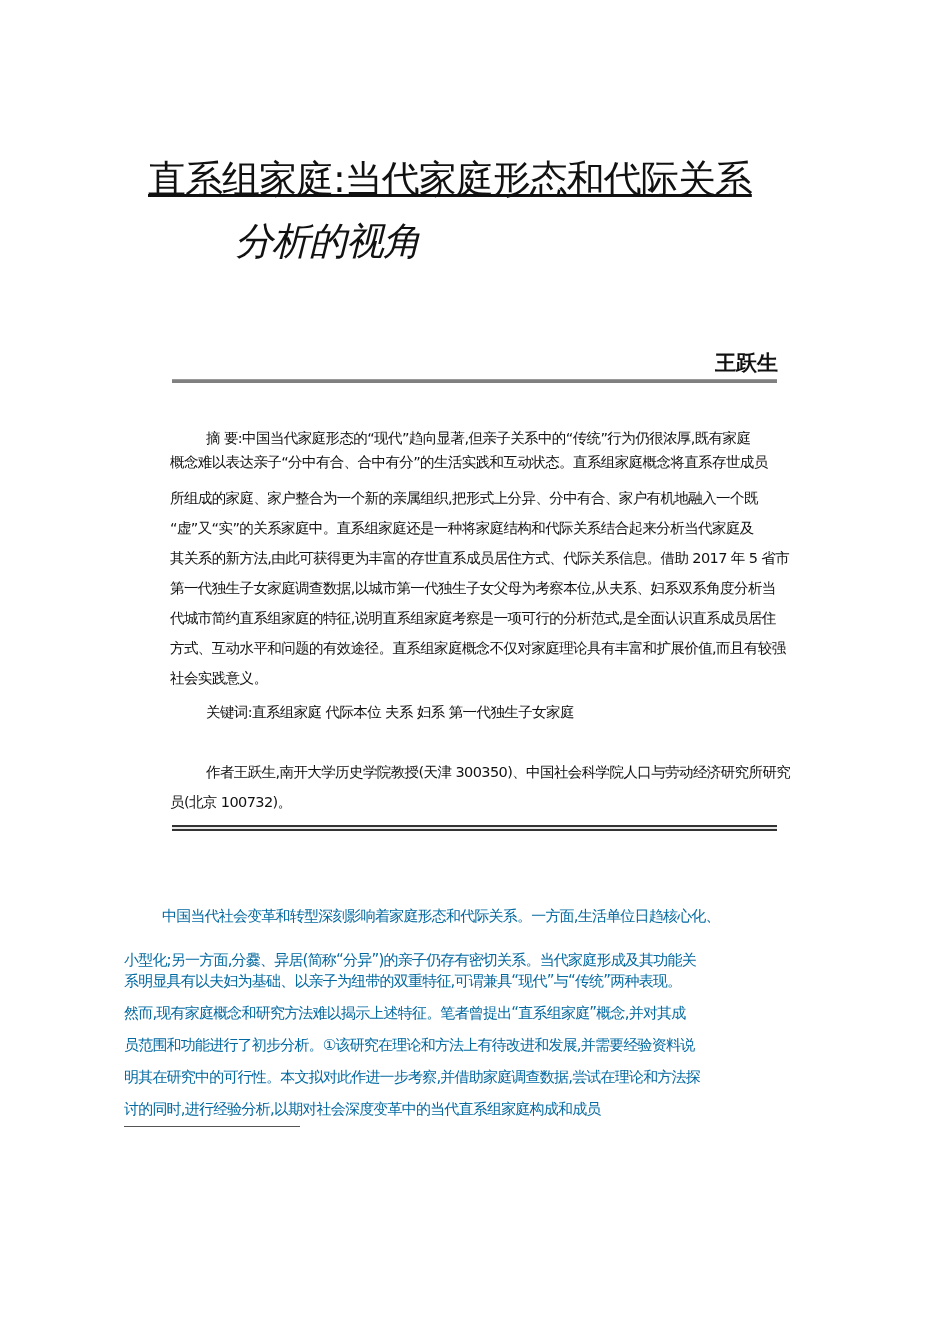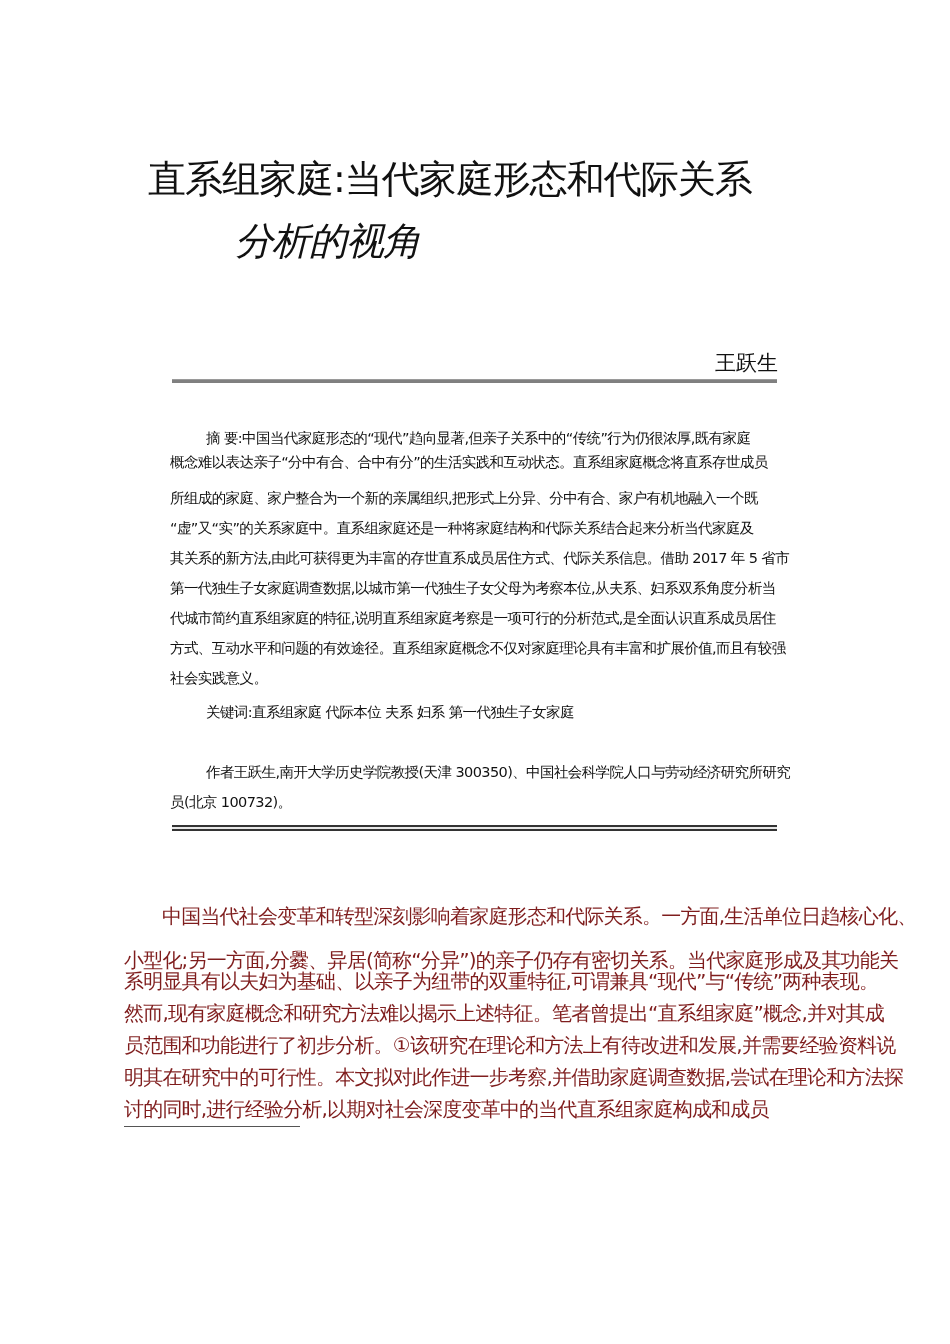--- a/index.html
+++ b/index.html
@@ -4,43 +4,44 @@
 <style>
   html, body { margin: 0; padding: 0; background: #ffffff; }
   body {
     width: 950px; height: 1344px; position: relative; overflow: hidden;
     font-family: "DejaVu Sans", "Liberation Sans", sans-serif; color: #111;
   }
   .title-line {
     position: absolute; font-size: 38px; line-height: 44px; white-space: nowrap;
     color: #111; letter-spacing: -1px;
   }
-  #title1 { left: 148px; top: 157px; }
+  #title1 { left: 148px; top: 157px; text-decoration: underline; }
   #title2 { left: 235px; top: 219px; font-style: italic; }
   #author {
     position: absolute; right: 172px; top: 350px; font-size: 21px; line-height: 26px;
     white-space: nowrap;
+    font-weight: bold;
   }
   .rule-author {
     position: absolute; left: 172px; top: 379px; width: 605px; height: 3px;
     background: #808080; border-top: 1px solid #9a9a9a;
   }
   .abstract-line {
     position: absolute; left: 170px; font-size: 14.5px; line-height: 20px;
     white-space: nowrap; color: #111; letter-spacing: -0.6px;
   }
   .indent-abs { left: 206px; }
   .rule-double {
     position: absolute; left: 172px; top: 825px; width: 605px; height: 2px;
     border-top: 2px solid #333; border-bottom: 2px solid #333;
     background: #e8e8e8;
   }
   .body-line {
-    position: absolute; left: 124px; font-size: 20px; line-height: 24px;
-    white-space: nowrap; color: #7f1d1d; letter-spacing: -0.8px;
+    position: absolute; left: 124px; font-size: 15px; line-height: 24px;
+    white-space: nowrap; color: #0369a1; letter-spacing: -0.8px;
   }
   .indent-body { left: 162px; }
   .footnote-rule {
     position: absolute; left: 124px; top: 1126px; width: 176px; height: 1px;
     background: #555;
   }
 </style>
 </head>
 <body>
 

